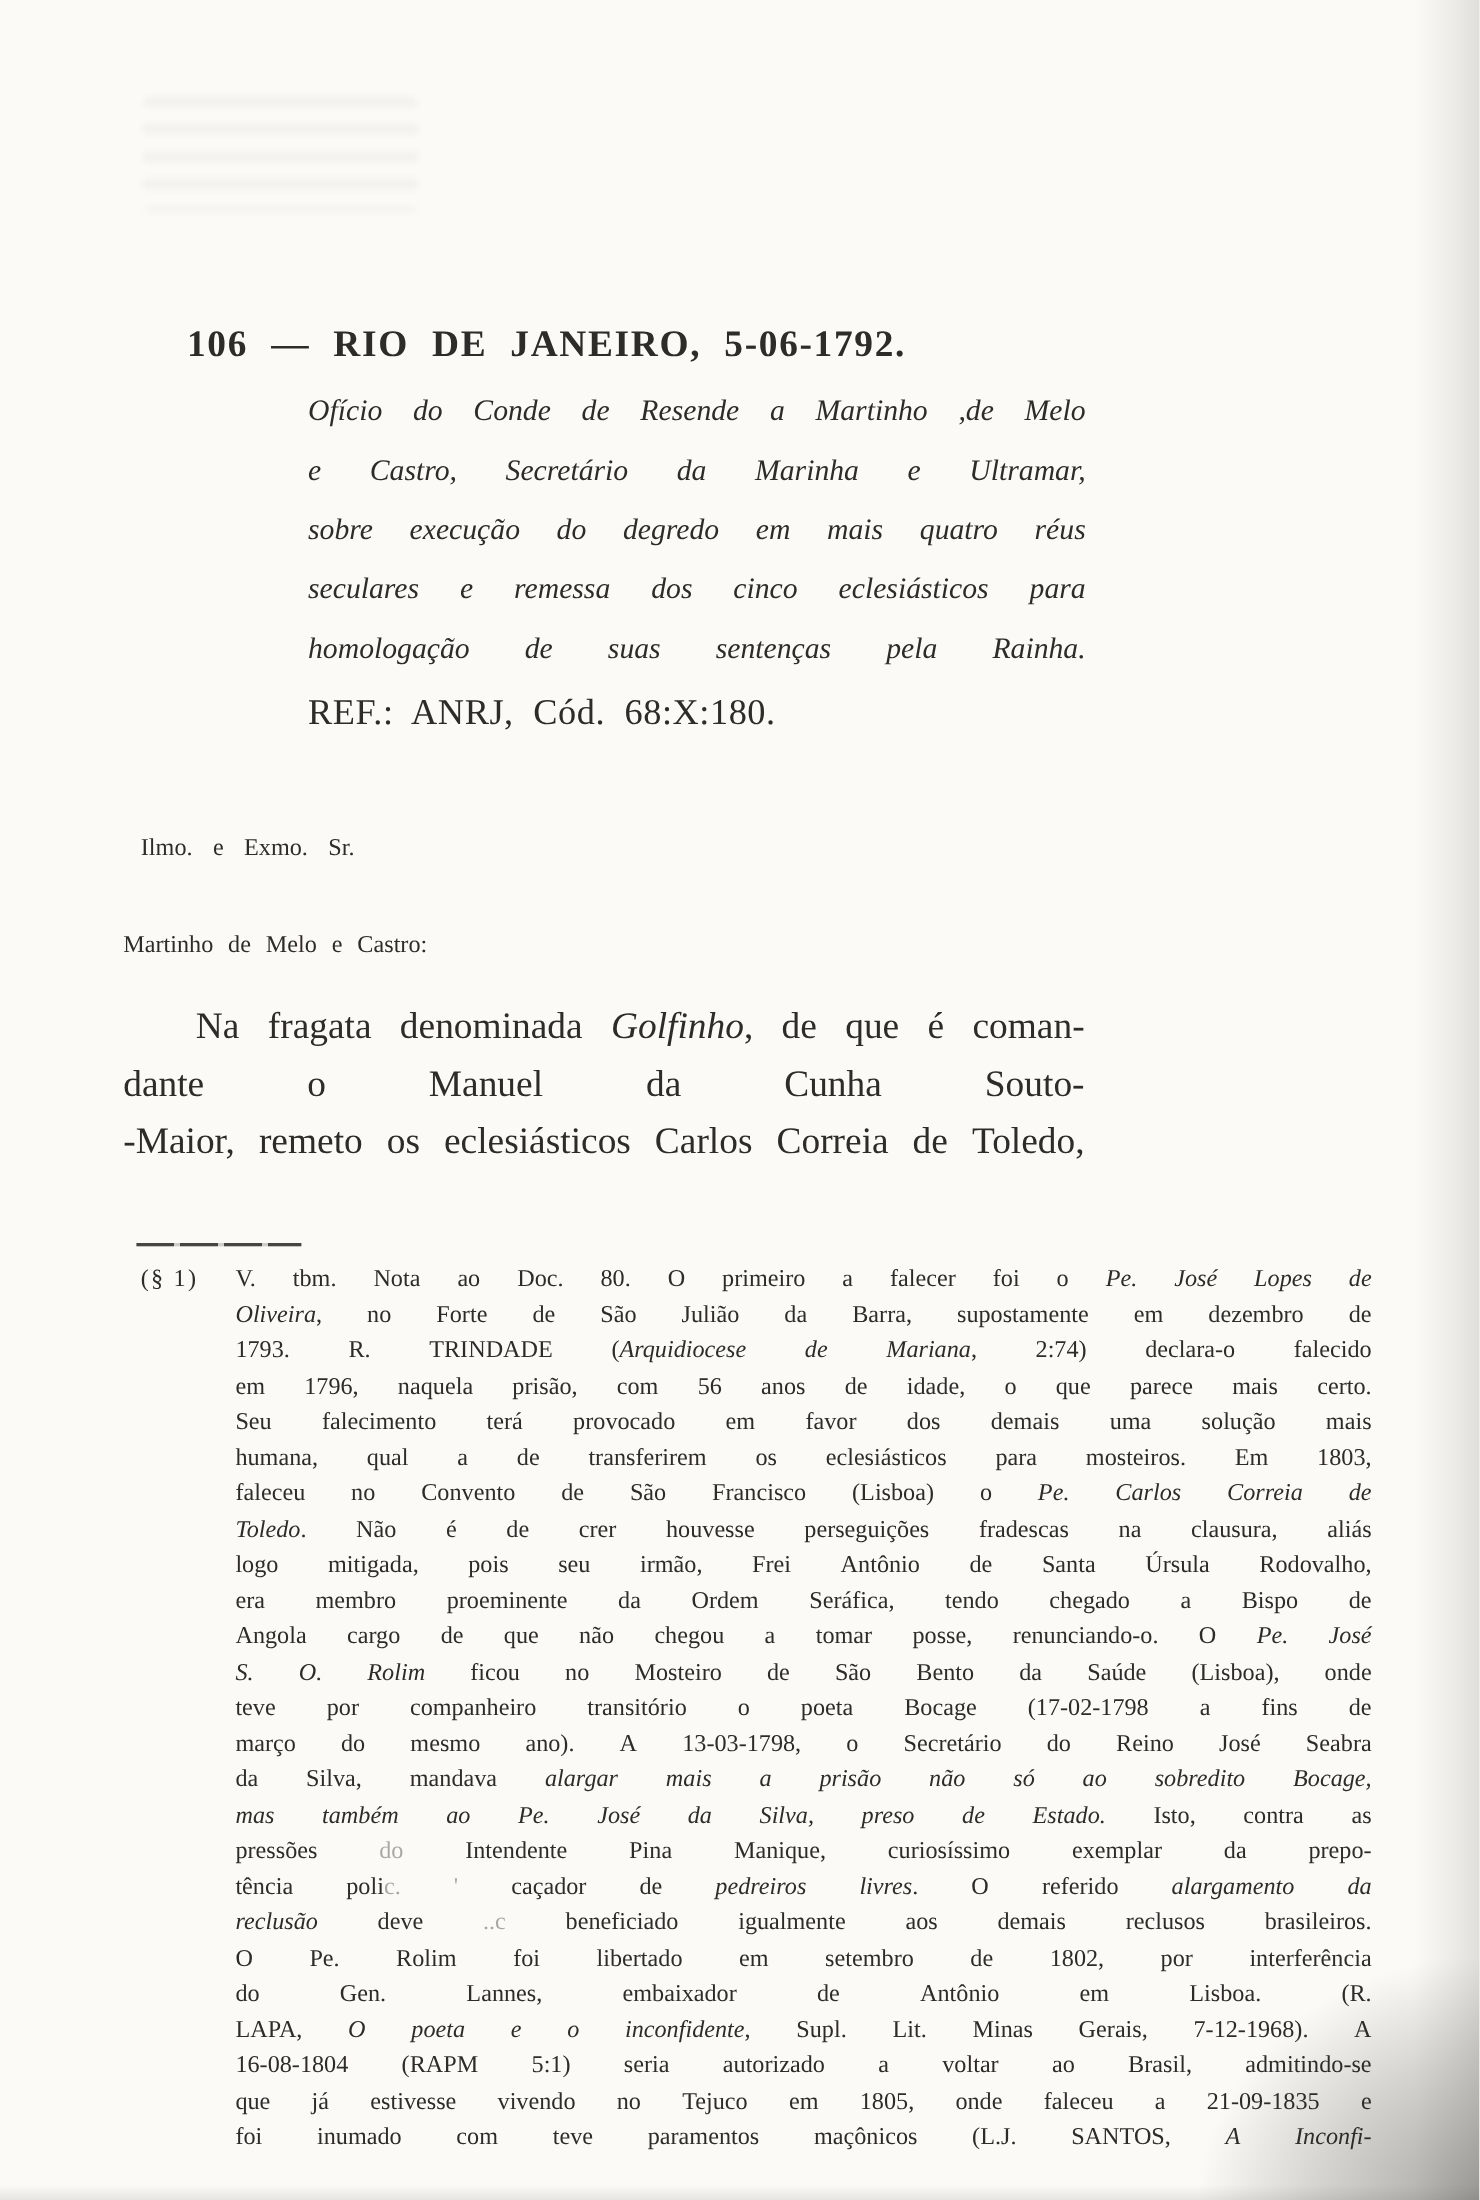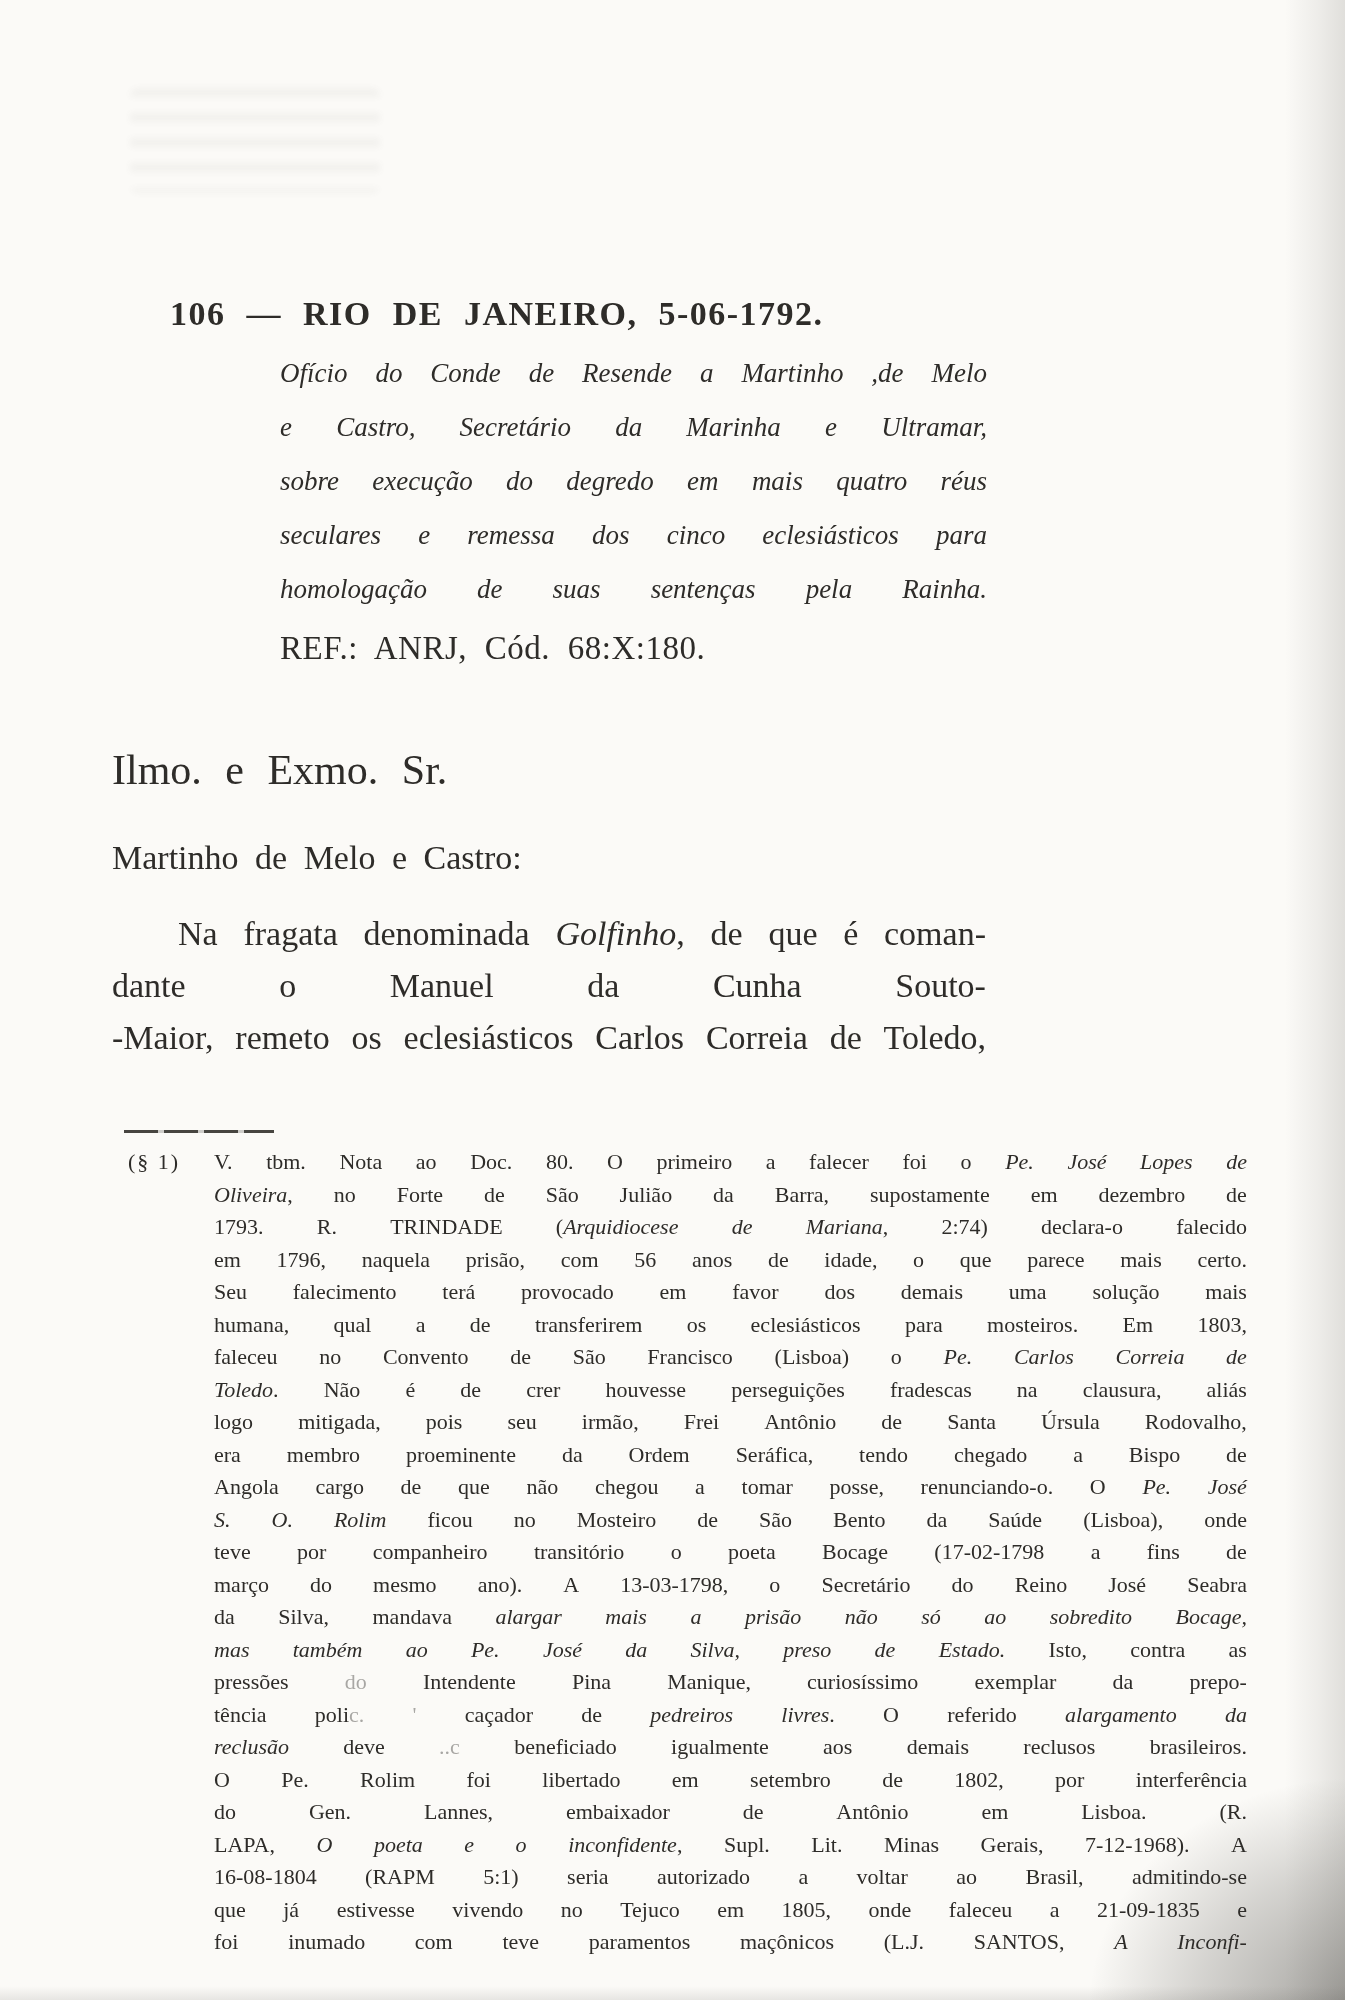--- a/index.html
+++ b/index.html
@@ -22,26 +22,26 @@
   }
   #summary{
     position:absolute;left:280px;top:346px;width:707px;
     font-size:27px;font-style:italic;line-height:54px;
   }
   #ref{
     position:absolute;left:280px;top:626px;
     font-size:33px;word-spacing:9px;letter-spacing:.5px;line-height:44px;white-space:nowrap;
   }
   #salutation{
-    position:absolute;left:112px;top:748px;
-    font-size:42px;word-spacing:13px;line-height:44px;white-space:nowrap;
+    position:absolute;left:128px;top:748px;
+    font-size:22px;word-spacing:13px;line-height:44px;white-space:nowrap;
   }
   #addressee{
     position:absolute;left:112px;top:836px;
-    font-size:34px;word-spacing:8px;line-height:44px;white-space:nowrap;
+    font-size:22px;word-spacing:8px;line-height:44px;white-space:nowrap;
   }
   #bodypara{
     position:absolute;left:112px;top:908px;width:874px;
     font-size:34px;line-height:52px;
   }
   #bodypara .tline:first-child{margin-left:66px;}
 
   #fnsep{
     position:absolute;left:124px;top:1130px;width:150px;height:3px;
     background:repeating-linear-gradient(90deg,#474540 0 34px,rgba(71,69,64,.25) 34px 40px);

